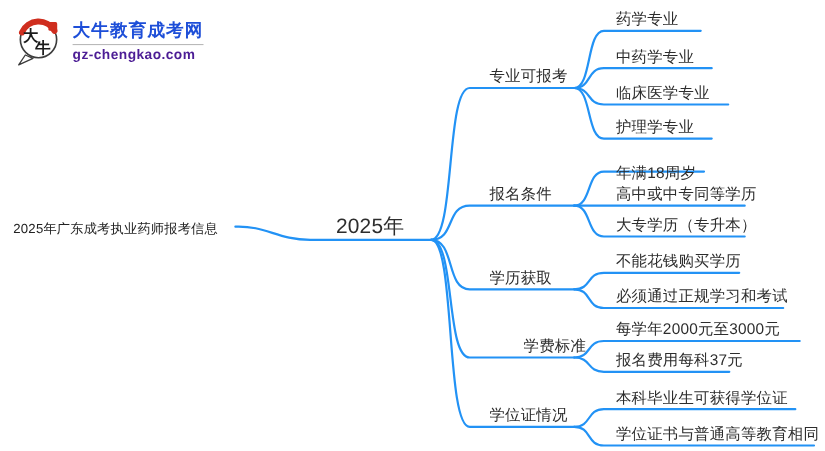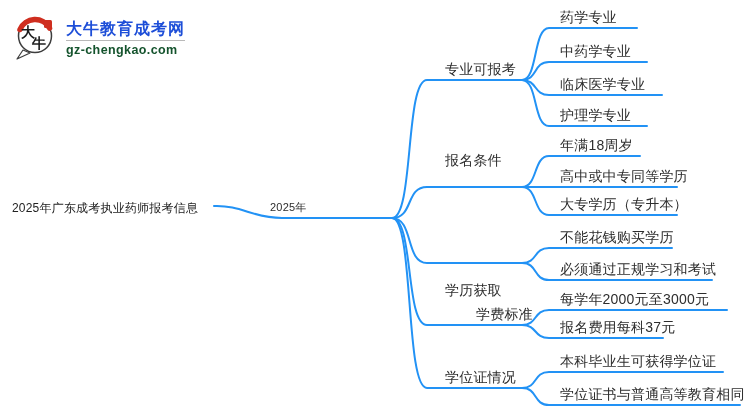--- a/index.html
+++ b/index.html
@@ -7,40 +7,40 @@
     position:relative; width:750px; height:410px; background:#ffffff;
     font-family:"Liberation Sans", sans-serif; overflow:hidden;
   }
   svg.map { position:absolute; left:0; top:0; }
 
   .label {
     position:absolute; color:#2d2d2d; font-size:14px; line-height:18px;
     white-space:nowrap; letter-spacing:0.2px;
   }
   .root-label   { left:12px;  top:199px; font-size:12px; color:#222; }
-  .center-label { left:270px; top:198px; width:109px; font-size:11px; }
+  .center-label { left:282px; top:198px; width:109px; text-align:center; font-size:19px; }
   .branch-label { left:445px; }
-  .b1 { top:60px; }  .b2 { top:151px;text-align:center; } .b3 { top:243px;margin-top:38px; } .b4 { top:305px;margin-left:31px; } .b5 { top:368px; }
+  .b1 { top:60px; }  .b2 { top:167px;text-align:center; } .b3 { top:243px; } .b4 { top:305px;margin-left:31px; } .b5 { top:368px; }
   .leaf-label { left:560px; }
   .l1a { top:8px; }   .l1b { top:42px; }  .l1c { top:75px; }  .l1d { top:106px; }
-  .l2a { top:136px;text-align:center; } .l2b { top:167px; } .l2c { top:195px; }
+  .l2a { top:148px;text-align:center; } .l2b { top:167px; } .l2c { top:195px; }
   .l3a { top:228px; } .l3b { top:260px; }
   .l4a { top:290px; } .l4b { top:318px; }
   .l5a { top:352px; } .l5b { top:385px; }
 
   
   .logo { position:absolute; left:13px; top:11px; display:flex; align-items:flex-start; }
   .logo-badge { width:46px; height:50px; flex:0 0 auto; }
   .logo-text { margin-left:7px; padding-top:9px; }
   .logo-name {
     color:#1d4ed8; font-weight:bold; font-size:16px; line-height:18px;
     letter-spacing:1px; padding-bottom:2px;
   }
   .logo-domain {
-    color:#14532d; font-weight:bold; font-size:12.5px; line-height:15px;
+    color:#4c1d95; font-weight:bold; font-size:12.5px; line-height:15px;
     letter-spacing:0.4px; border-top:1px solid #b9b9b9; padding-top:2px;
   }
 </style>
 </head>
 <body>
 
 <div class="stage">
 
   <svg class="map" width="750" height="410" viewBox="0 0 750 410">
     <g fill="none" stroke="#2292f5" stroke-width="2" stroke-linecap="round" stroke-linejoin="round">

